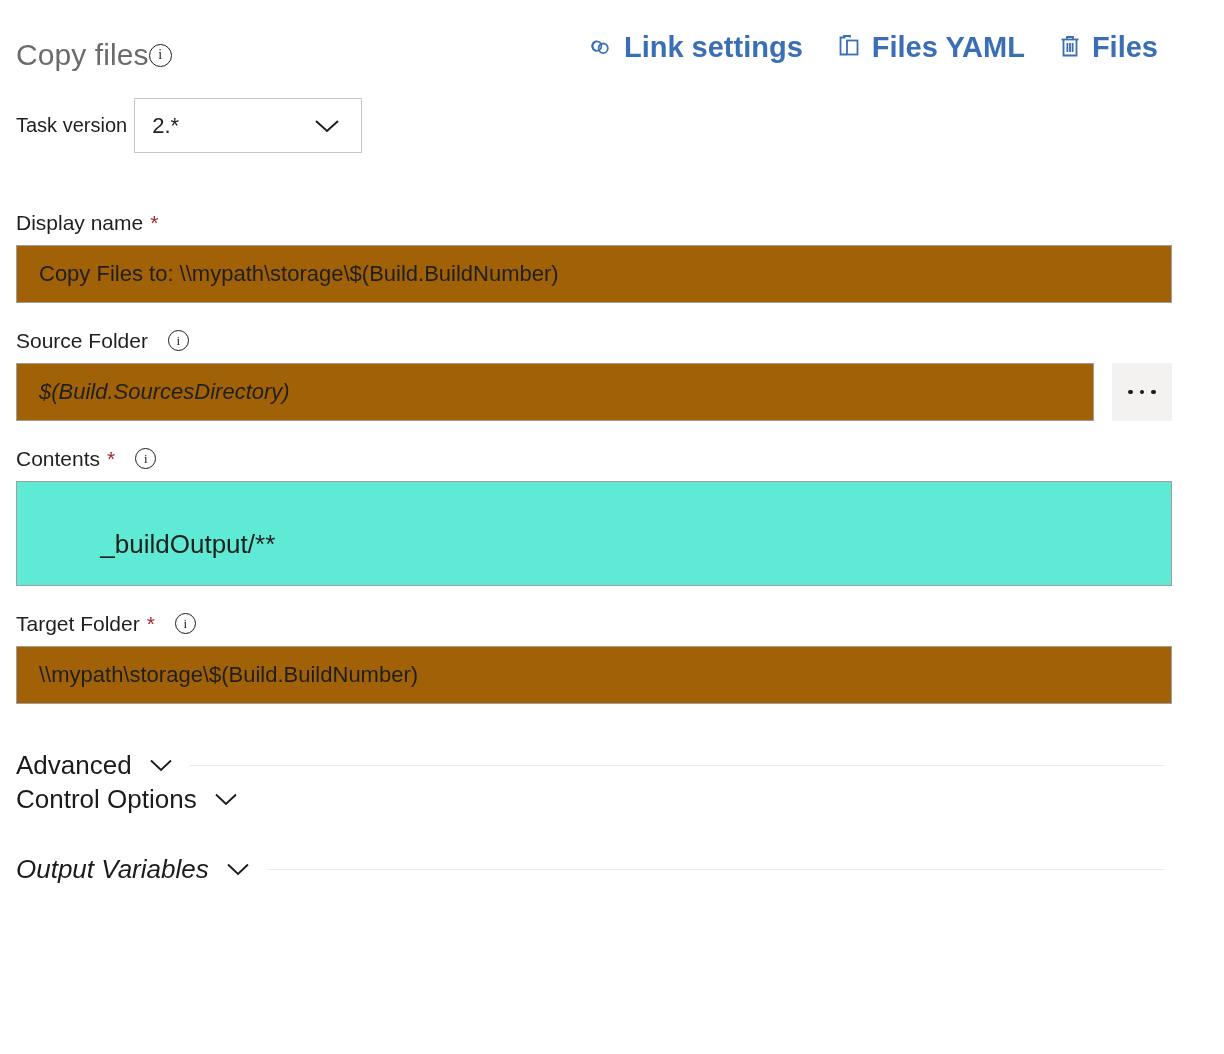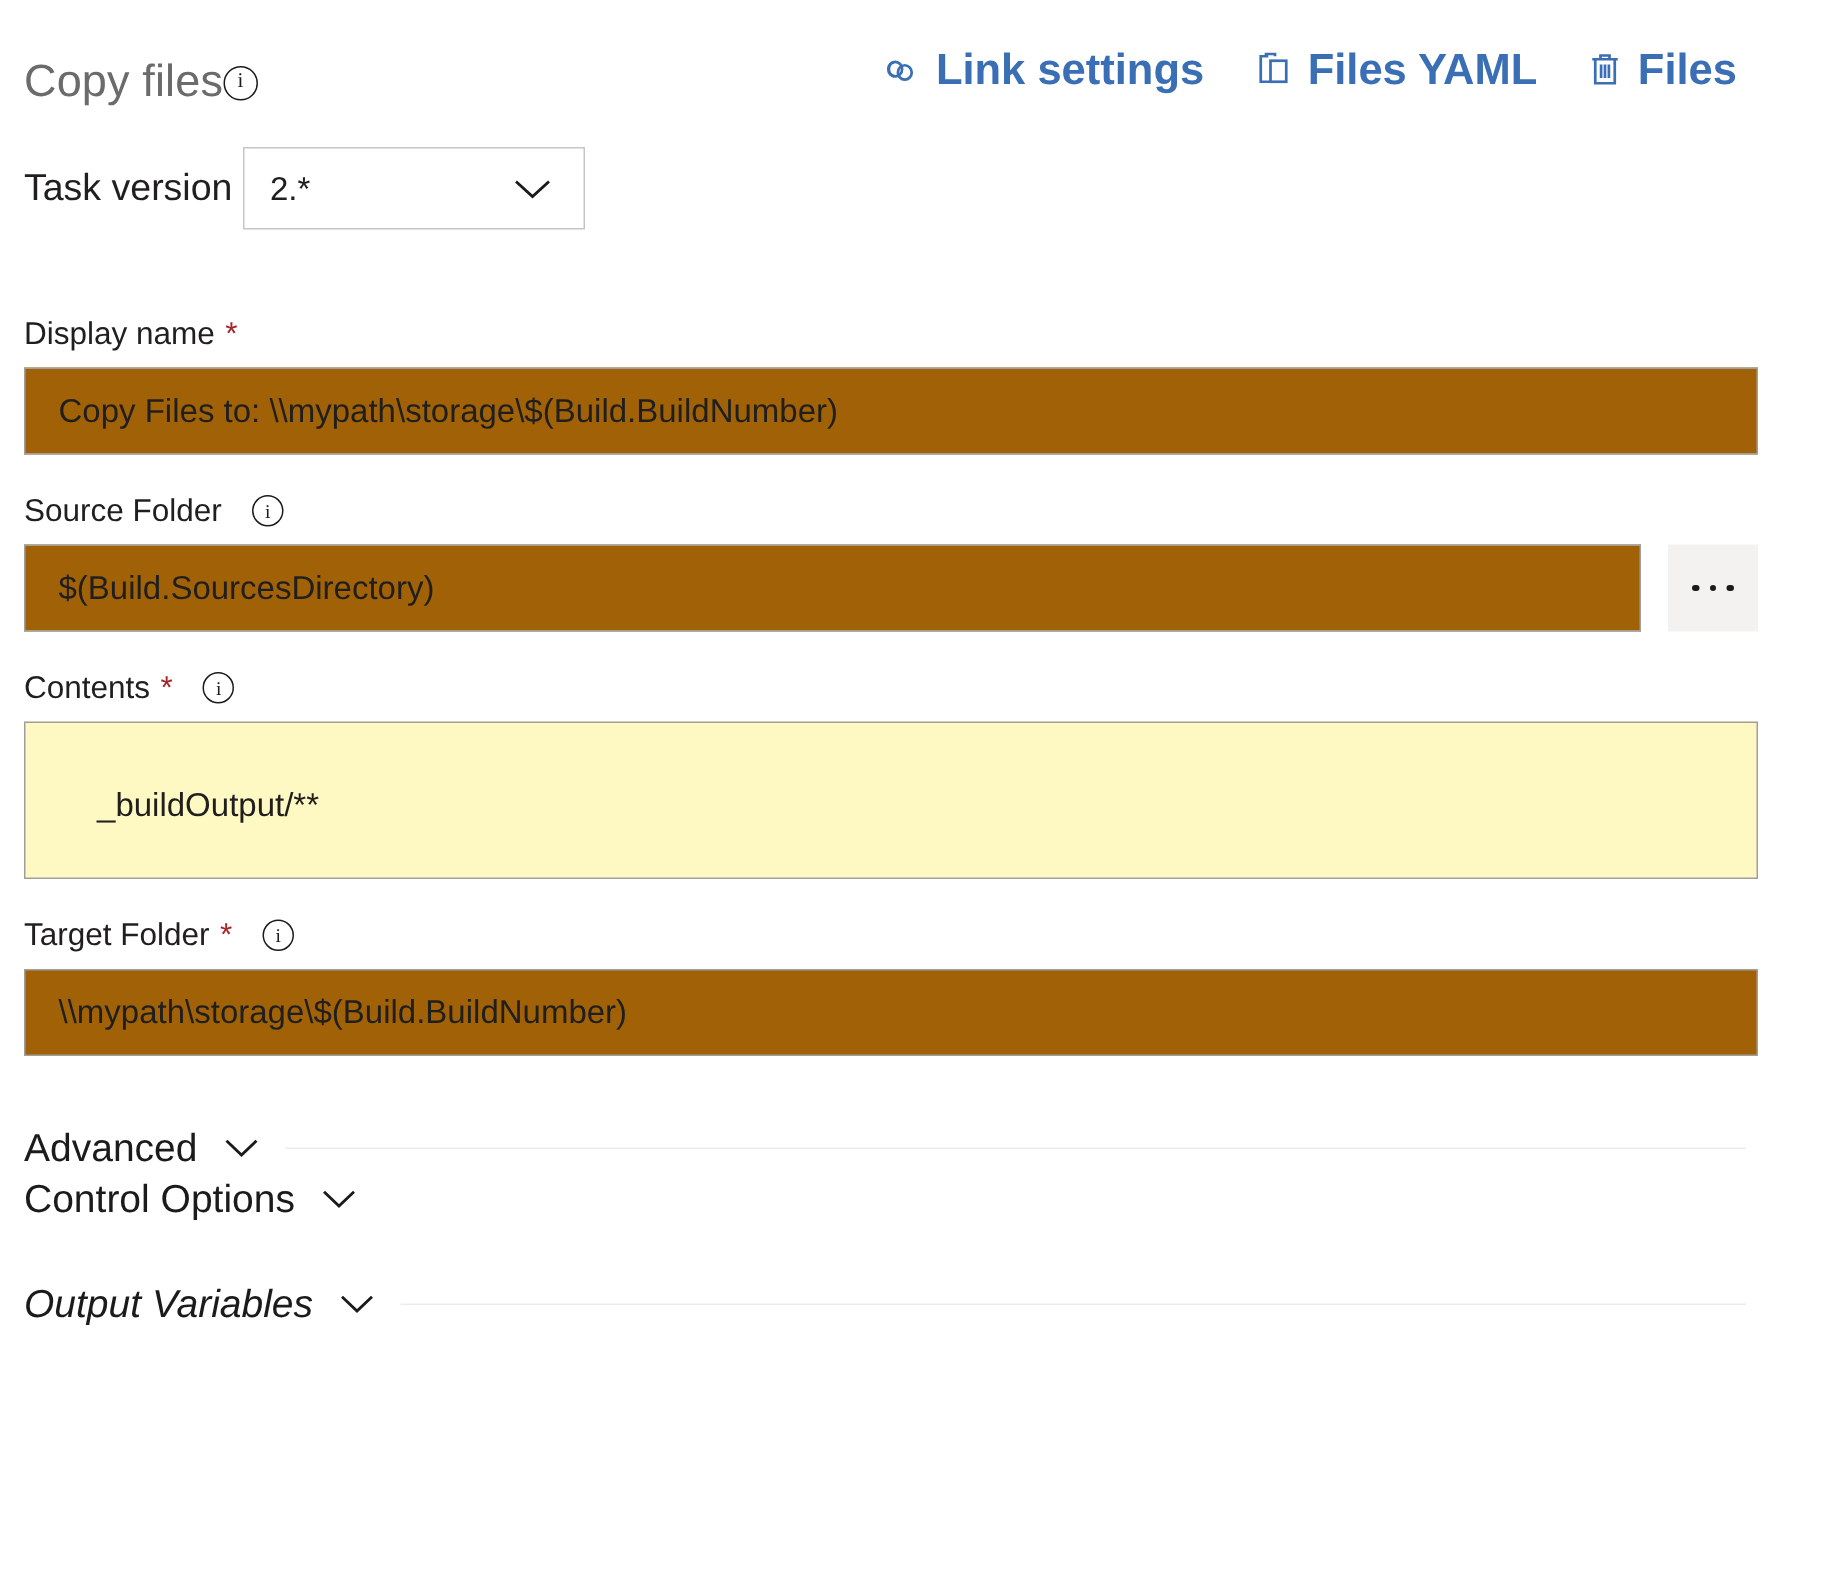--- a/index.html
+++ b/index.html
@@ -82,21 +82,21 @@
   .action-link .glyph { display: inline-flex; align-items: center; }
 
   
   .taskversion-row {
     display: flex;
     align-items: center;
     margin-top: 22px;
     margin-left: 0px;
   }
   .taskversion-label {
-    font-size: 25px;
+    font-size: 20px;
     color: #201f1e;
     padding-right: 7px;
     white-space: nowrap;
   }
   .version-select {
     position: relative;
     width: 228px;
     height: 55px;
     border: 1px solid #c8c6c4;
     background: #fff;
@@ -149,20 +149,21 @@
     color: #201f1e;
     padding: 0 22px;
     overflow: hidden;
     white-space: nowrap;
   }
 
   .input-with-browse {
     display: flex;
     align-items: flex-end;
     gap: 18px;
+    font-style: italic;
   }
   .input-with-browse .text-input { width: 1078px; }
   .browse-btn {
     width: 60px;
     height: 58px;
     background: #f3f2f1;
     border: none;
     display: flex;
     align-items: center;
     justify-content: center;
@@ -175,26 +176,26 @@
     width: 4.5px;
     height: 4.5px;
     border-radius: 50%;
     background: #1b1b1b;
   }
 
   .text-area {
     width: 1156px;
     height: 105px;
     border: 1px solid #a19f9d;
-    background: #fef9c3;
+    background: #5eead4;
     box-sizing: border-box;
     position: relative;
-    font-size: 22px;
-    color: #201f1e;
-    padding: 16px 11px;
+    font-size: 26px;
+    color: #201f1e;
+    padding: 16px 40px;
     overflow: hidden;
     white-space: pre;
   }
   .resize-grip {
     position: absolute;
     right: 3px;
     bottom: 3px;
     width: 14px;
     height: 14px;
     pointer-events: none;

